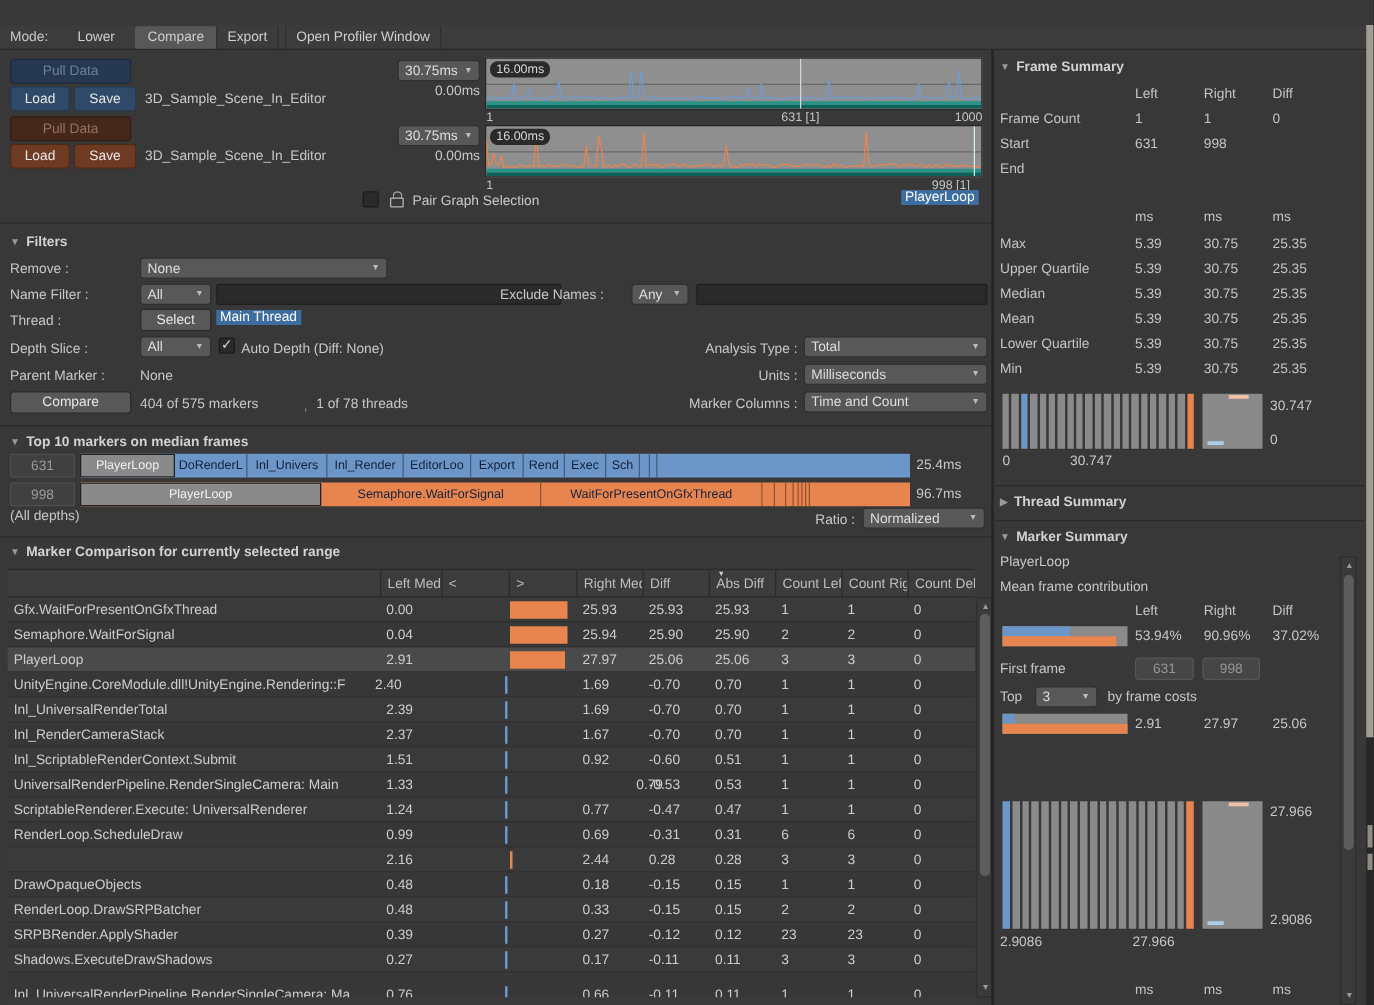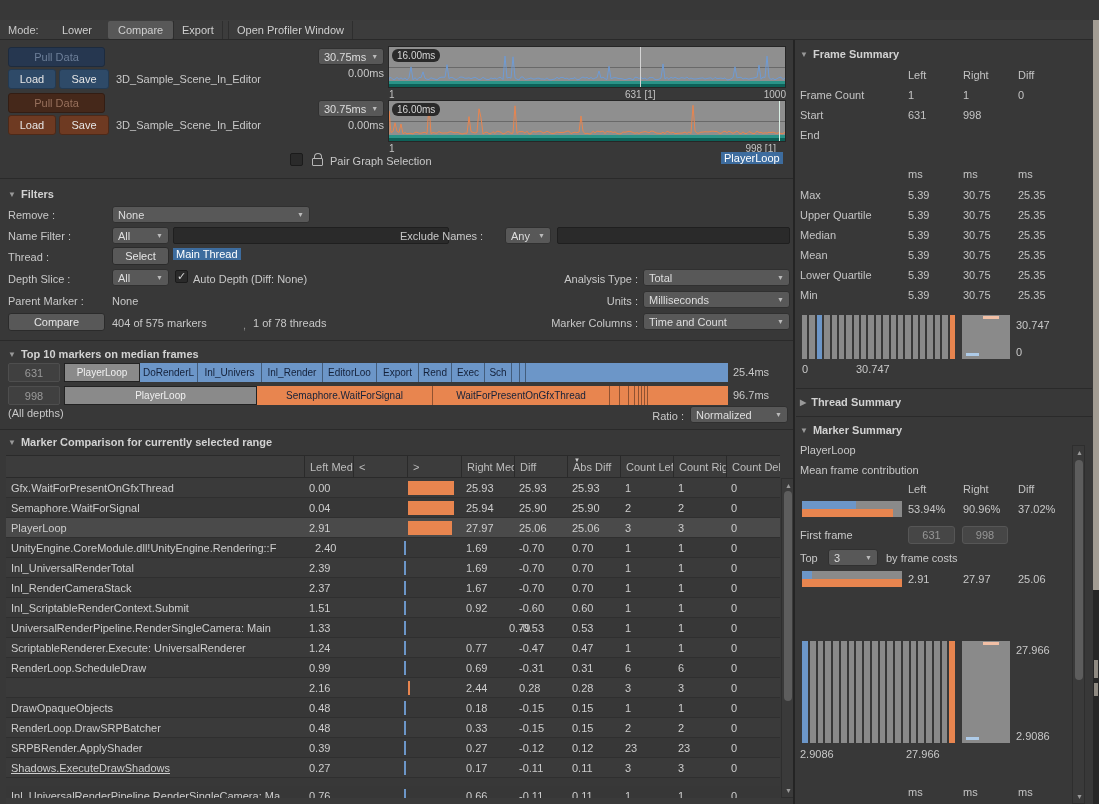--- a/index.html
+++ b/index.html
@@ -295,21 +295,21 @@
         <div class="tcell" style="left: 455px; width: 53px;">27.97</div>
         <div class="tcell" style="left: 508px; width: 53px;">25.06</div>
         <div class="tcell" style="left: 561px; width: 53px;">25.06</div>
         <div class="tcell" style="left: 614px; width: 53px;">3</div>
         <div class="tcell" style="left: 667px; width: 53px;">3</div>
         <div class="tcell" style="left: 720px; width: 54px;">0</div>
         <div class="diffbar" style="width: 44.4566px; background: rgb(232, 133, 79); left: 402px;"></div>
       </div>
       <div class="trow odd" style="top: 60px;">
         <div class="tcell" style="left: 0px; width: 298px;">UnityEngine.CoreModule.dll!UnityEngine.Rendering::F</div>
-        <div class="tcell" style="left: 304px; width: 49px;">2.40</div>
+        <div class="tcell" style="left: 289px; width: 49px;">2.40</div>
         <div class="tcell" style="left: 455px; width: 53px;">1.69</div>
         <div class="tcell" style="left: 508px; width: 53px;">-0.70</div>
         <div class="tcell" style="left: 561px; width: 53px;">0.70</div>
         <div class="tcell" style="left: 614px; width: 53px;">1</div>
         <div class="tcell" style="left: 667px; width: 53px;">1</div>
         <div class="tcell" style="left: 720px; width: 54px;">0</div>
         <div class="diffbar" style="width: 2px; background: rgb(108, 150, 200); left: 398px;"></div>
       </div>
       <div class="trow" style="top: 80px;">
         <div class="tcell" style="left: 0px; width: 298px;">Inl_UniversalRenderTotal</div>
@@ -331,21 +331,21 @@
         <div class="tcell" style="left: 614px; width: 53px;">1</div>
         <div class="tcell" style="left: 667px; width: 53px;">1</div>
         <div class="tcell" style="left: 720px; width: 54px;">0</div>
         <div class="diffbar" style="width: 2px; background: rgb(108, 150, 200); left: 398px;"></div>
       </div>
       <div class="trow" style="top: 120px;">
         <div class="tcell" style="left: 0px; width: 298px;">Inl_ScriptableRenderContext.Submit</div>
         <div class="tcell" style="left: 298px; width: 49px;">1.51</div>
         <div class="tcell" style="left: 455px; width: 53px;">0.92</div>
         <div class="tcell" style="left: 508px; width: 53px;">-0.60</div>
-        <div class="tcell" style="left: 561px; width: 53px;">0.60</div>
+        <div class="tcell" style="left: 561px; width: 53px;">0.51</div>
         <div class="tcell" style="left: 614px; width: 53px;">1</div>
         <div class="tcell" style="left: 667px; width: 53px;">1</div>
         <div class="tcell" style="left: 720px; width: 54px;">0</div>
         <div class="diffbar" style="width: 2px; background: rgb(108, 150, 200); left: 398px;"></div>
       </div>
       <div class="trow odd" style="top: 140px;">
         <div class="tcell" style="left: 0px; width: 298px;">UniversalRenderPipeline.RenderSingleCamera: Main</div>
         <div class="tcell" style="left: 298px; width: 49px;">1.33</div>
         <div class="tcell" style="left: 455px; width: 53px; margin-left: 43px;">0.79</div>
         <div class="tcell" style="left: 508px; width: 53px;">-0.53</div>
@@ -414,21 +414,21 @@
         <div class="tcell" style="left: 298px; width: 49px;">0.39</div>
         <div class="tcell" style="left: 455px; width: 53px;">0.27</div>
         <div class="tcell" style="left: 508px; width: 53px;">-0.12</div>
         <div class="tcell" style="left: 561px; width: 53px;">0.12</div>
         <div class="tcell" style="left: 614px; width: 53px;">23</div>
         <div class="tcell" style="left: 667px; width: 53px;">23</div>
         <div class="tcell" style="left: 720px; width: 54px;">0</div>
         <div class="diffbar" style="width: 2px; background: rgb(108, 150, 200); left: 398px;"></div>
       </div>
       <div class="trow" style="top: 280px;">
-        <div class="tcell" style="left: 0px; width: 298px; text-decoration: underline;">Shadows.ExecuteDrawShadows</div>
+        <div class="tcell" style="left: 0px; width: 298px;">Shadows.ExecuteDrawShadows</div>
         <div class="tcell" style="left: 298px; width: 49px;">0.27</div>
         <div class="tcell" style="left: 455px; width: 53px;">0.17</div>
         <div class="tcell" style="left: 508px; width: 53px;">-0.11</div>
         <div class="tcell" style="left: 561px; width: 53px;">0.11</div>
         <div class="tcell" style="left: 614px; width: 53px;">3</div>
         <div class="tcell" style="left: 667px; width: 53px;">3</div>
         <div class="tcell" style="left: 720px; width: 54px;">0</div>
         <div class="diffbar" style="width: 2px; background: rgb(108, 150, 200); left: 398px;"></div>
       </div>
       <div class="trow odd" style="top: 308px;">

